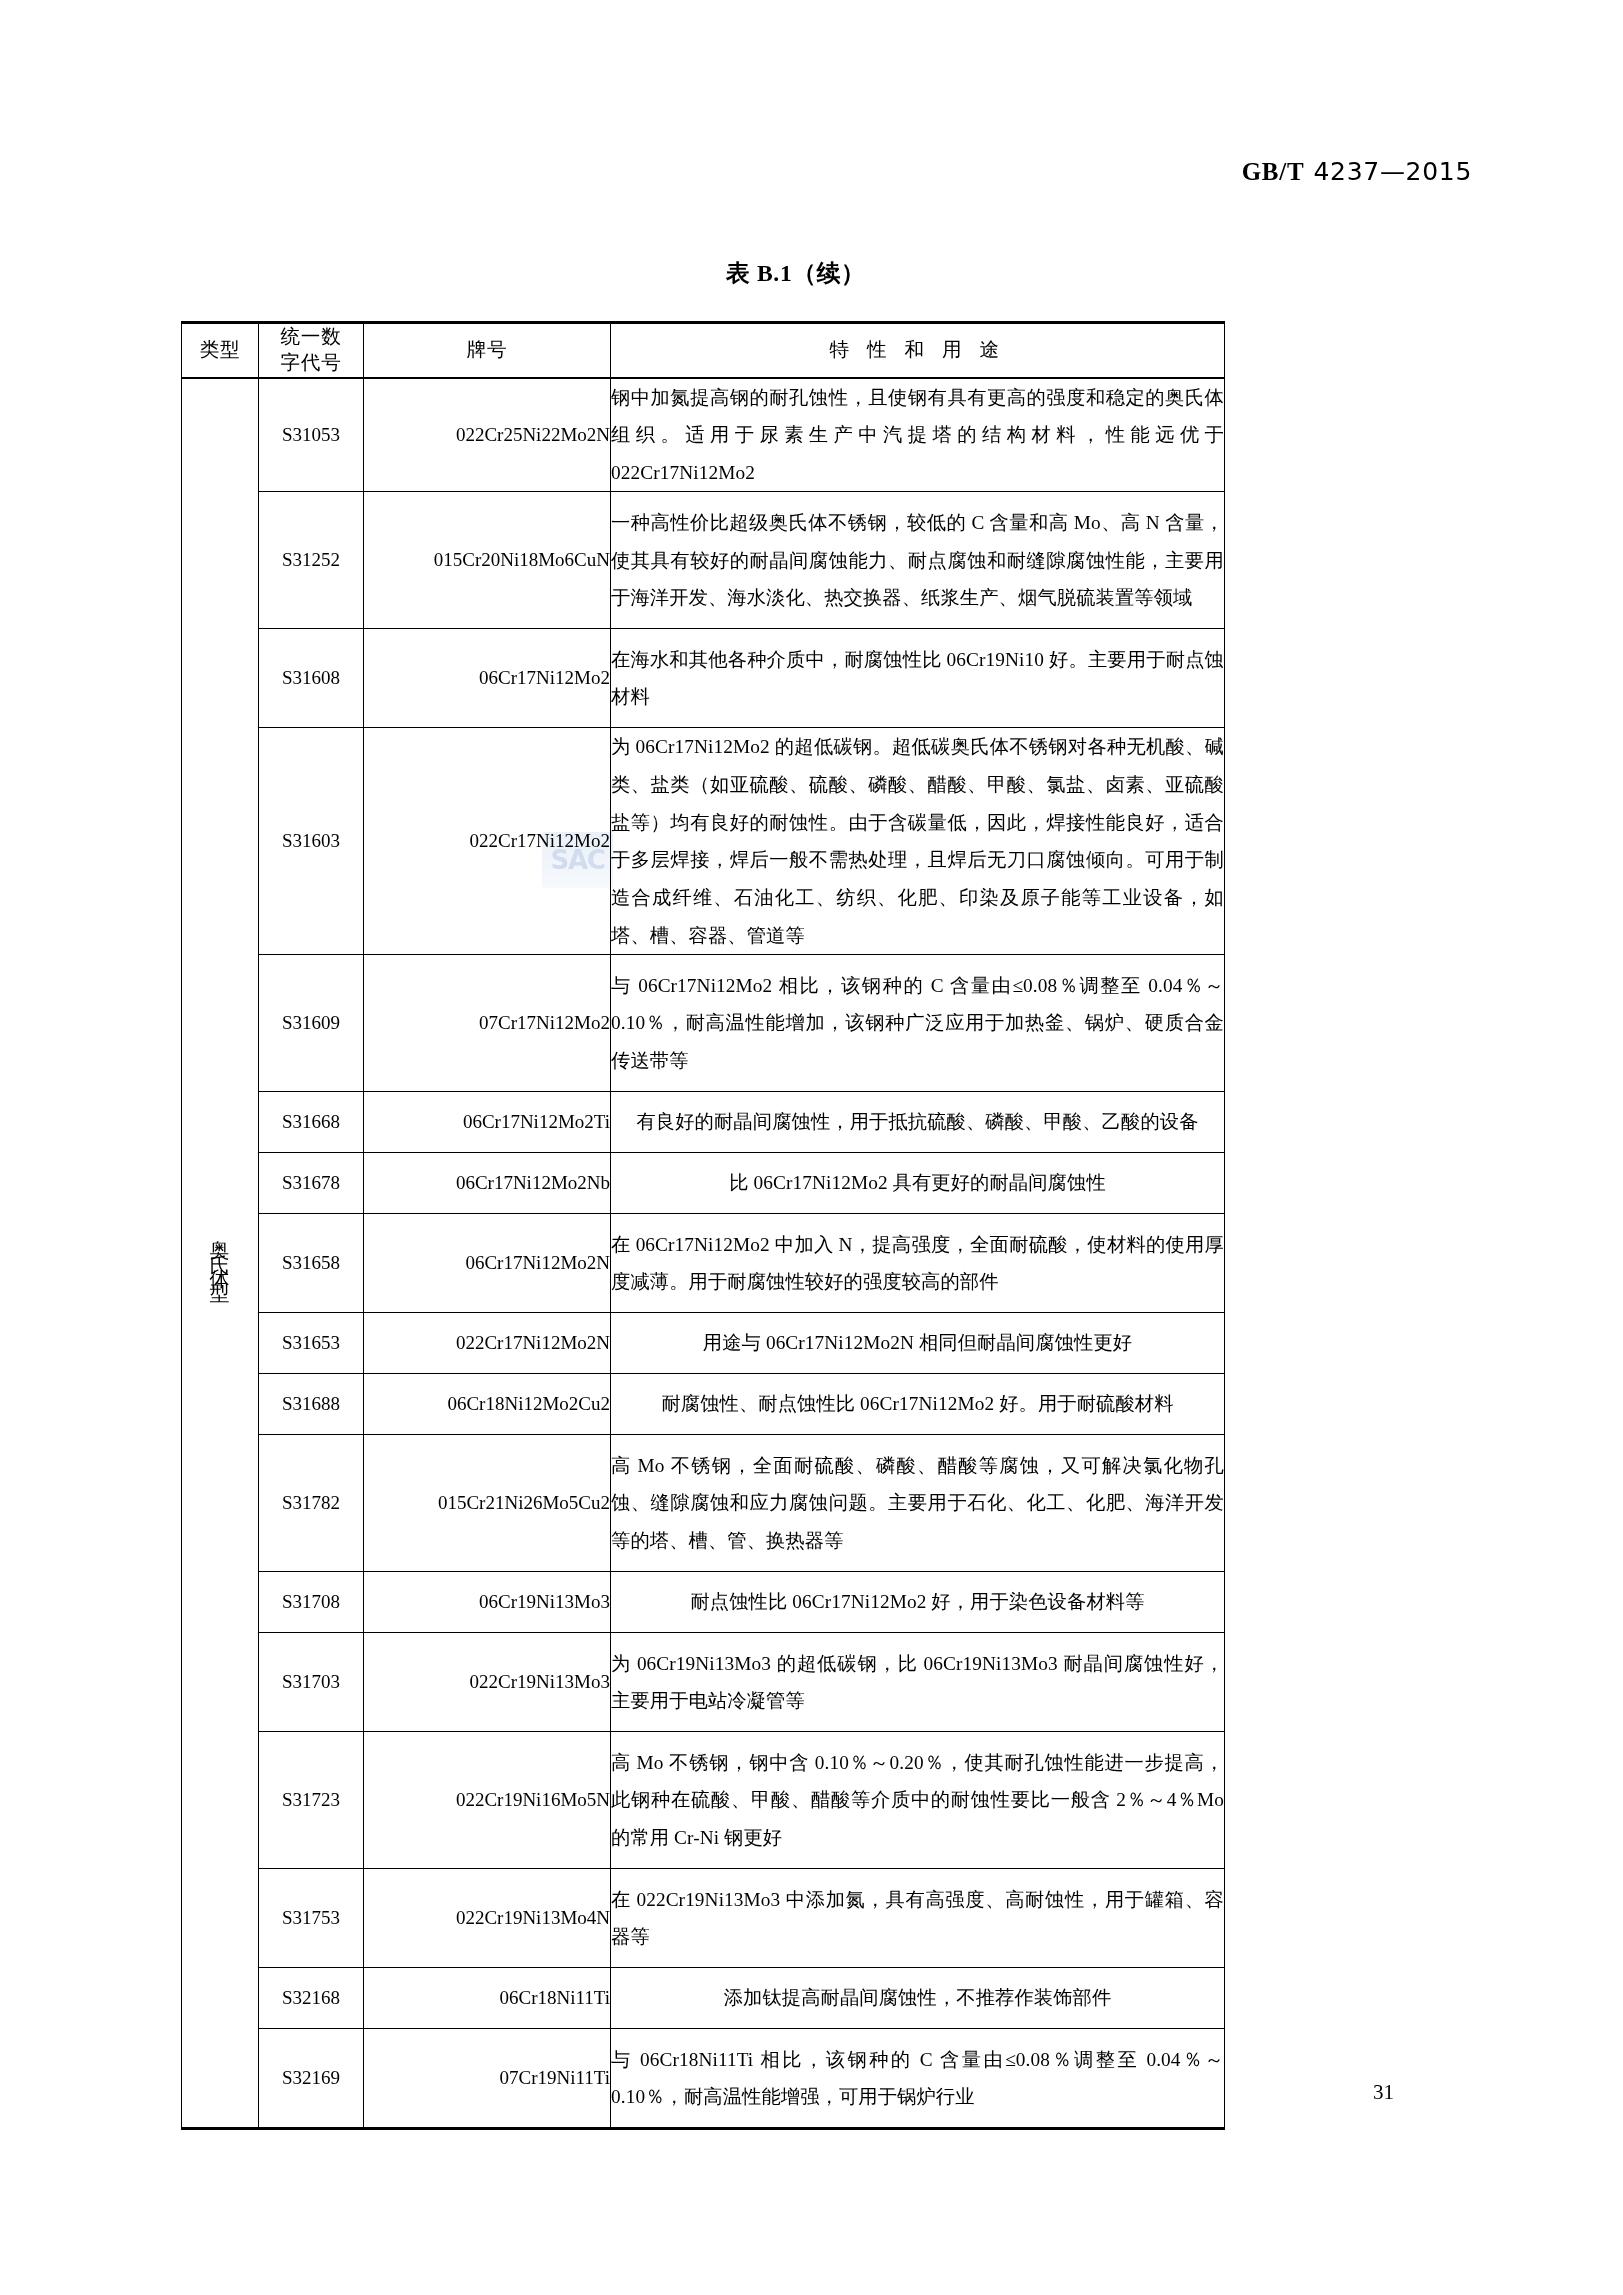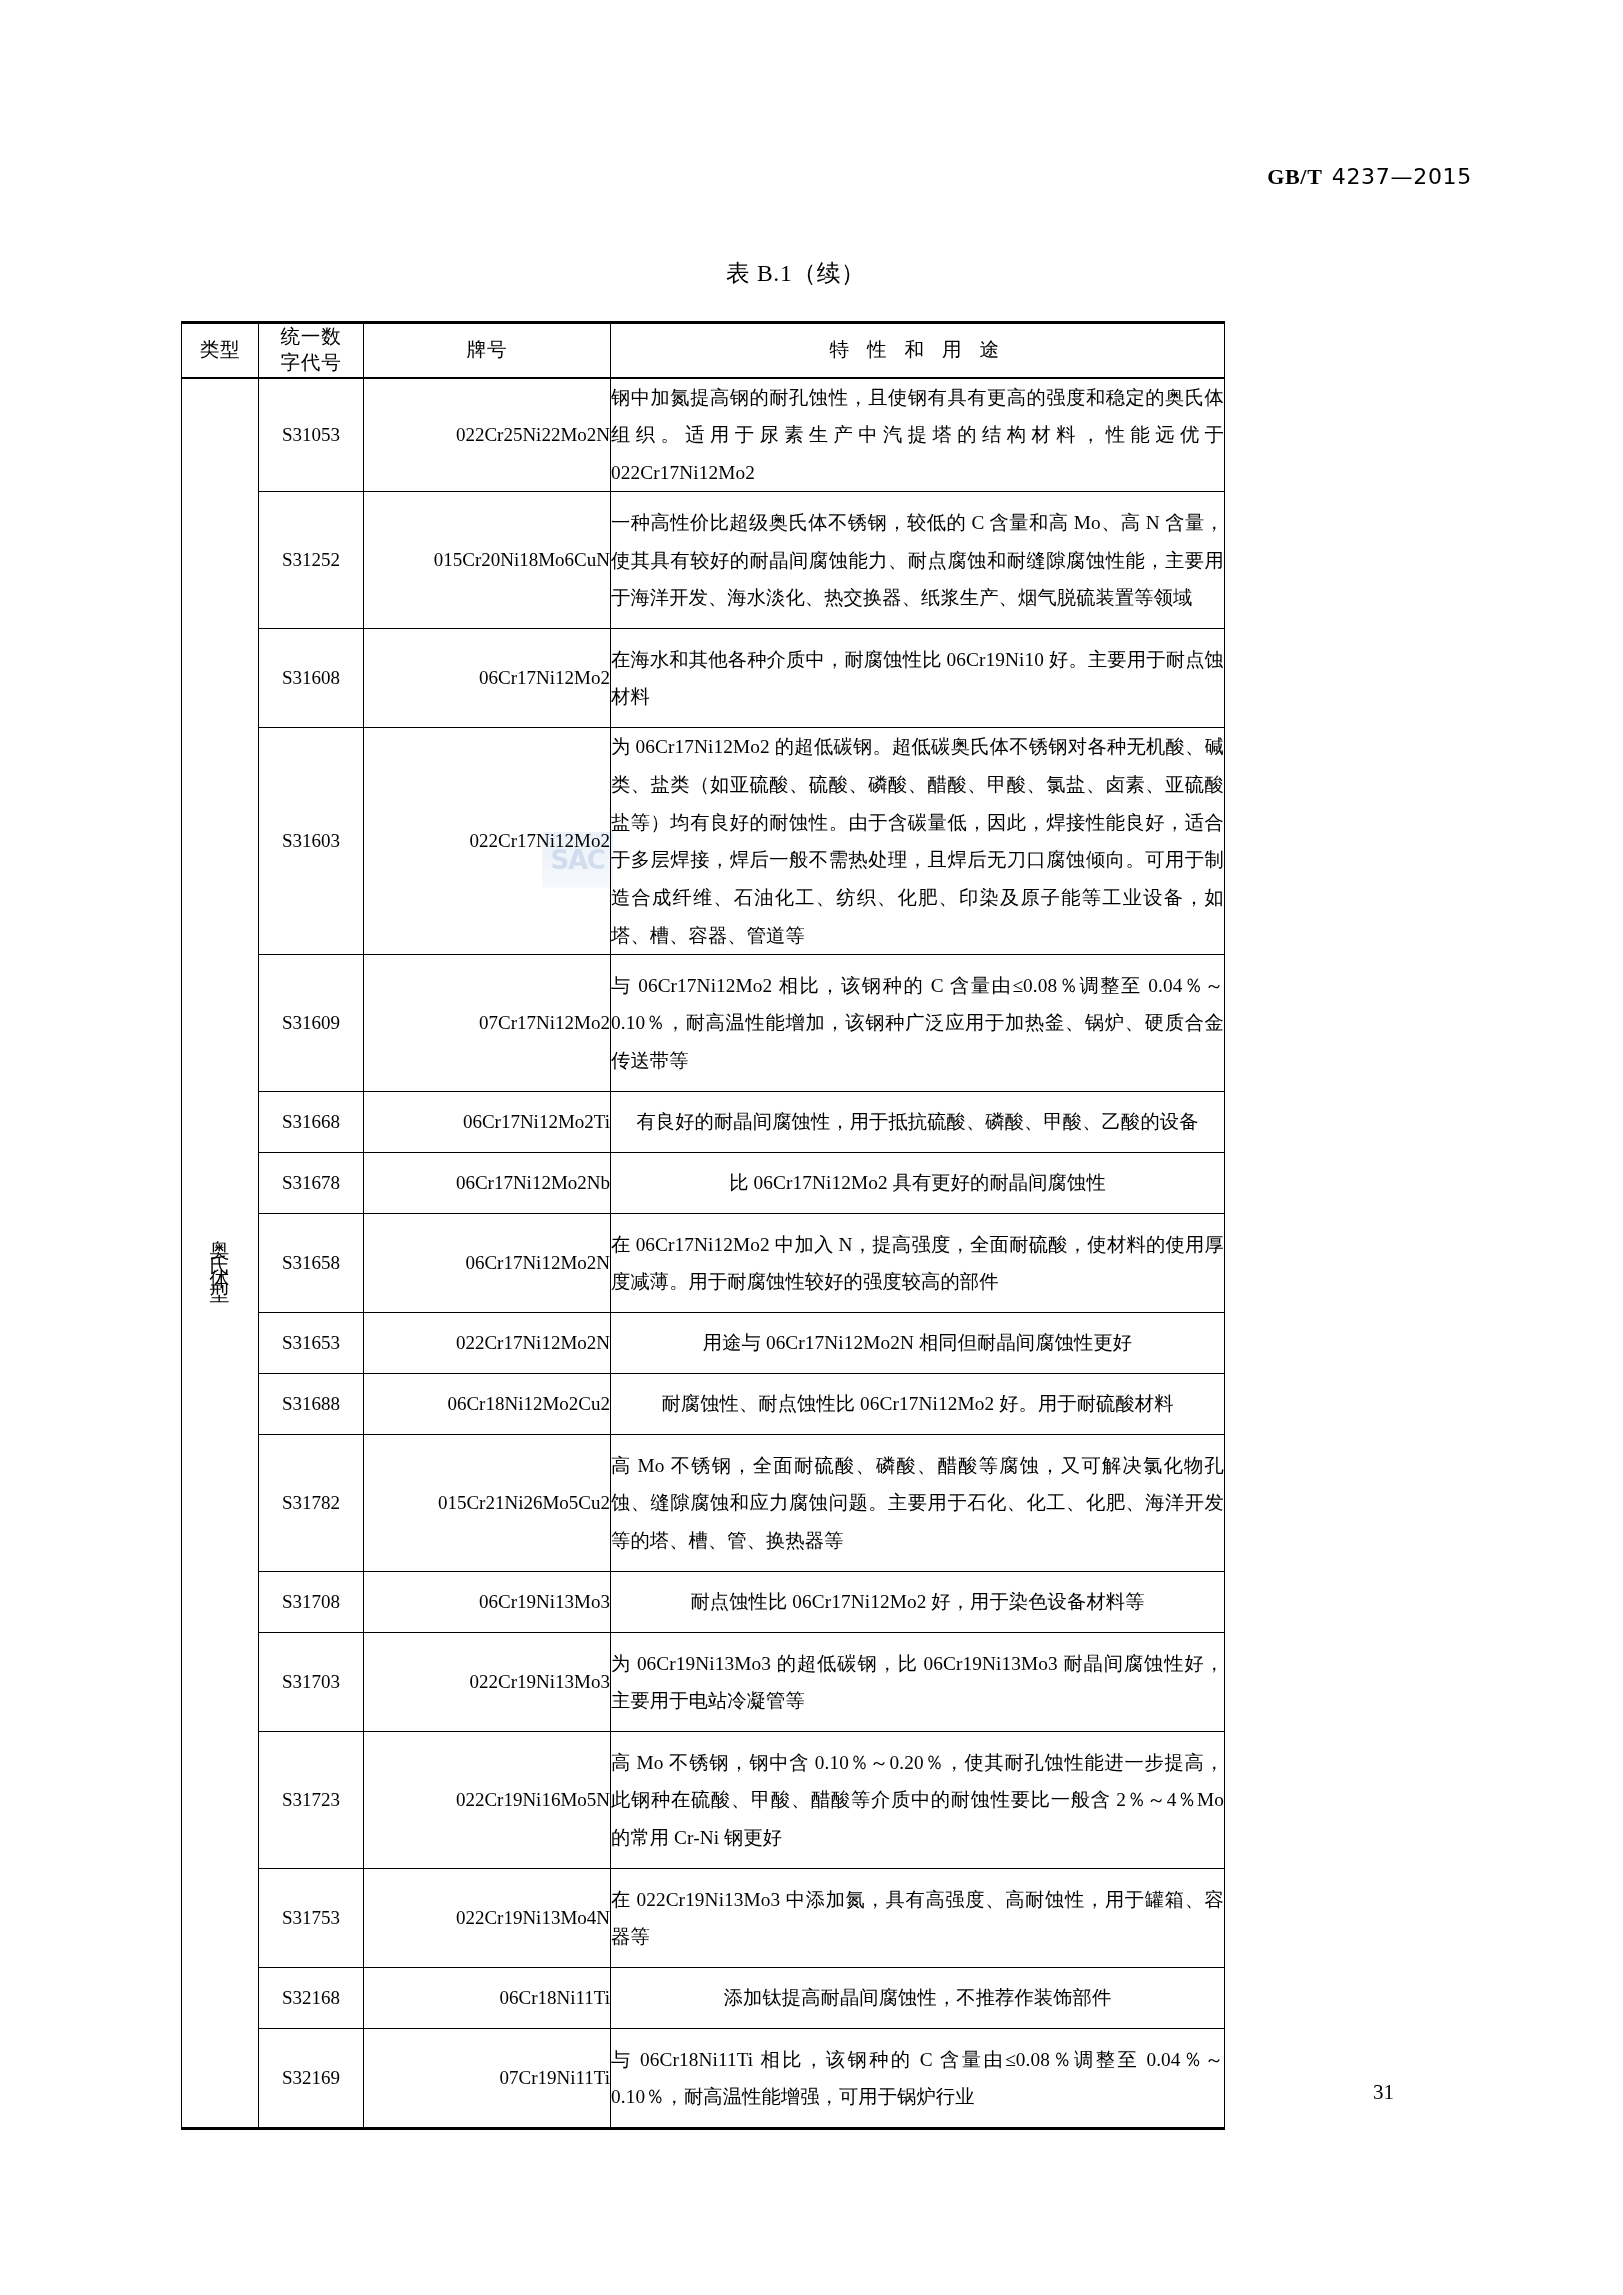--- a/index.html
+++ b/index.html
@@ -18,43 +18,43 @@
 
   .page {
     position: absolute;
     inset: 0;
     padding: 0;
   }
 
   
   .doc-header {
     position: absolute;
-    top: 164px;
+    top: 157px;
     right: 151px;
-    font-size: 22px;
+    font-size: 25px;
     letter-spacing: 0.7px;
     white-space: nowrap;
   }
   .doc-header .std-code {
     font-weight: bold;
     font-family: "Liberation Serif", serif;
   }
   .doc-header .std-num {
     font-family: "DejaVu Sans", sans-serif;
     font-weight: 400;
     margin-left: 9.2px;
   }
 
   
   .table-caption {
     position: absolute;
     top: 257px;
     left: 726px;
     font-size: 23.6px;
-    font-weight: normal;
+    font-weight: bold;
     white-space: nowrap;
     letter-spacing: 0.7px;
   }
 
   
   .watermark {
     position: absolute;
     left: 542px;
     top: 832px;
     width: 71px;

